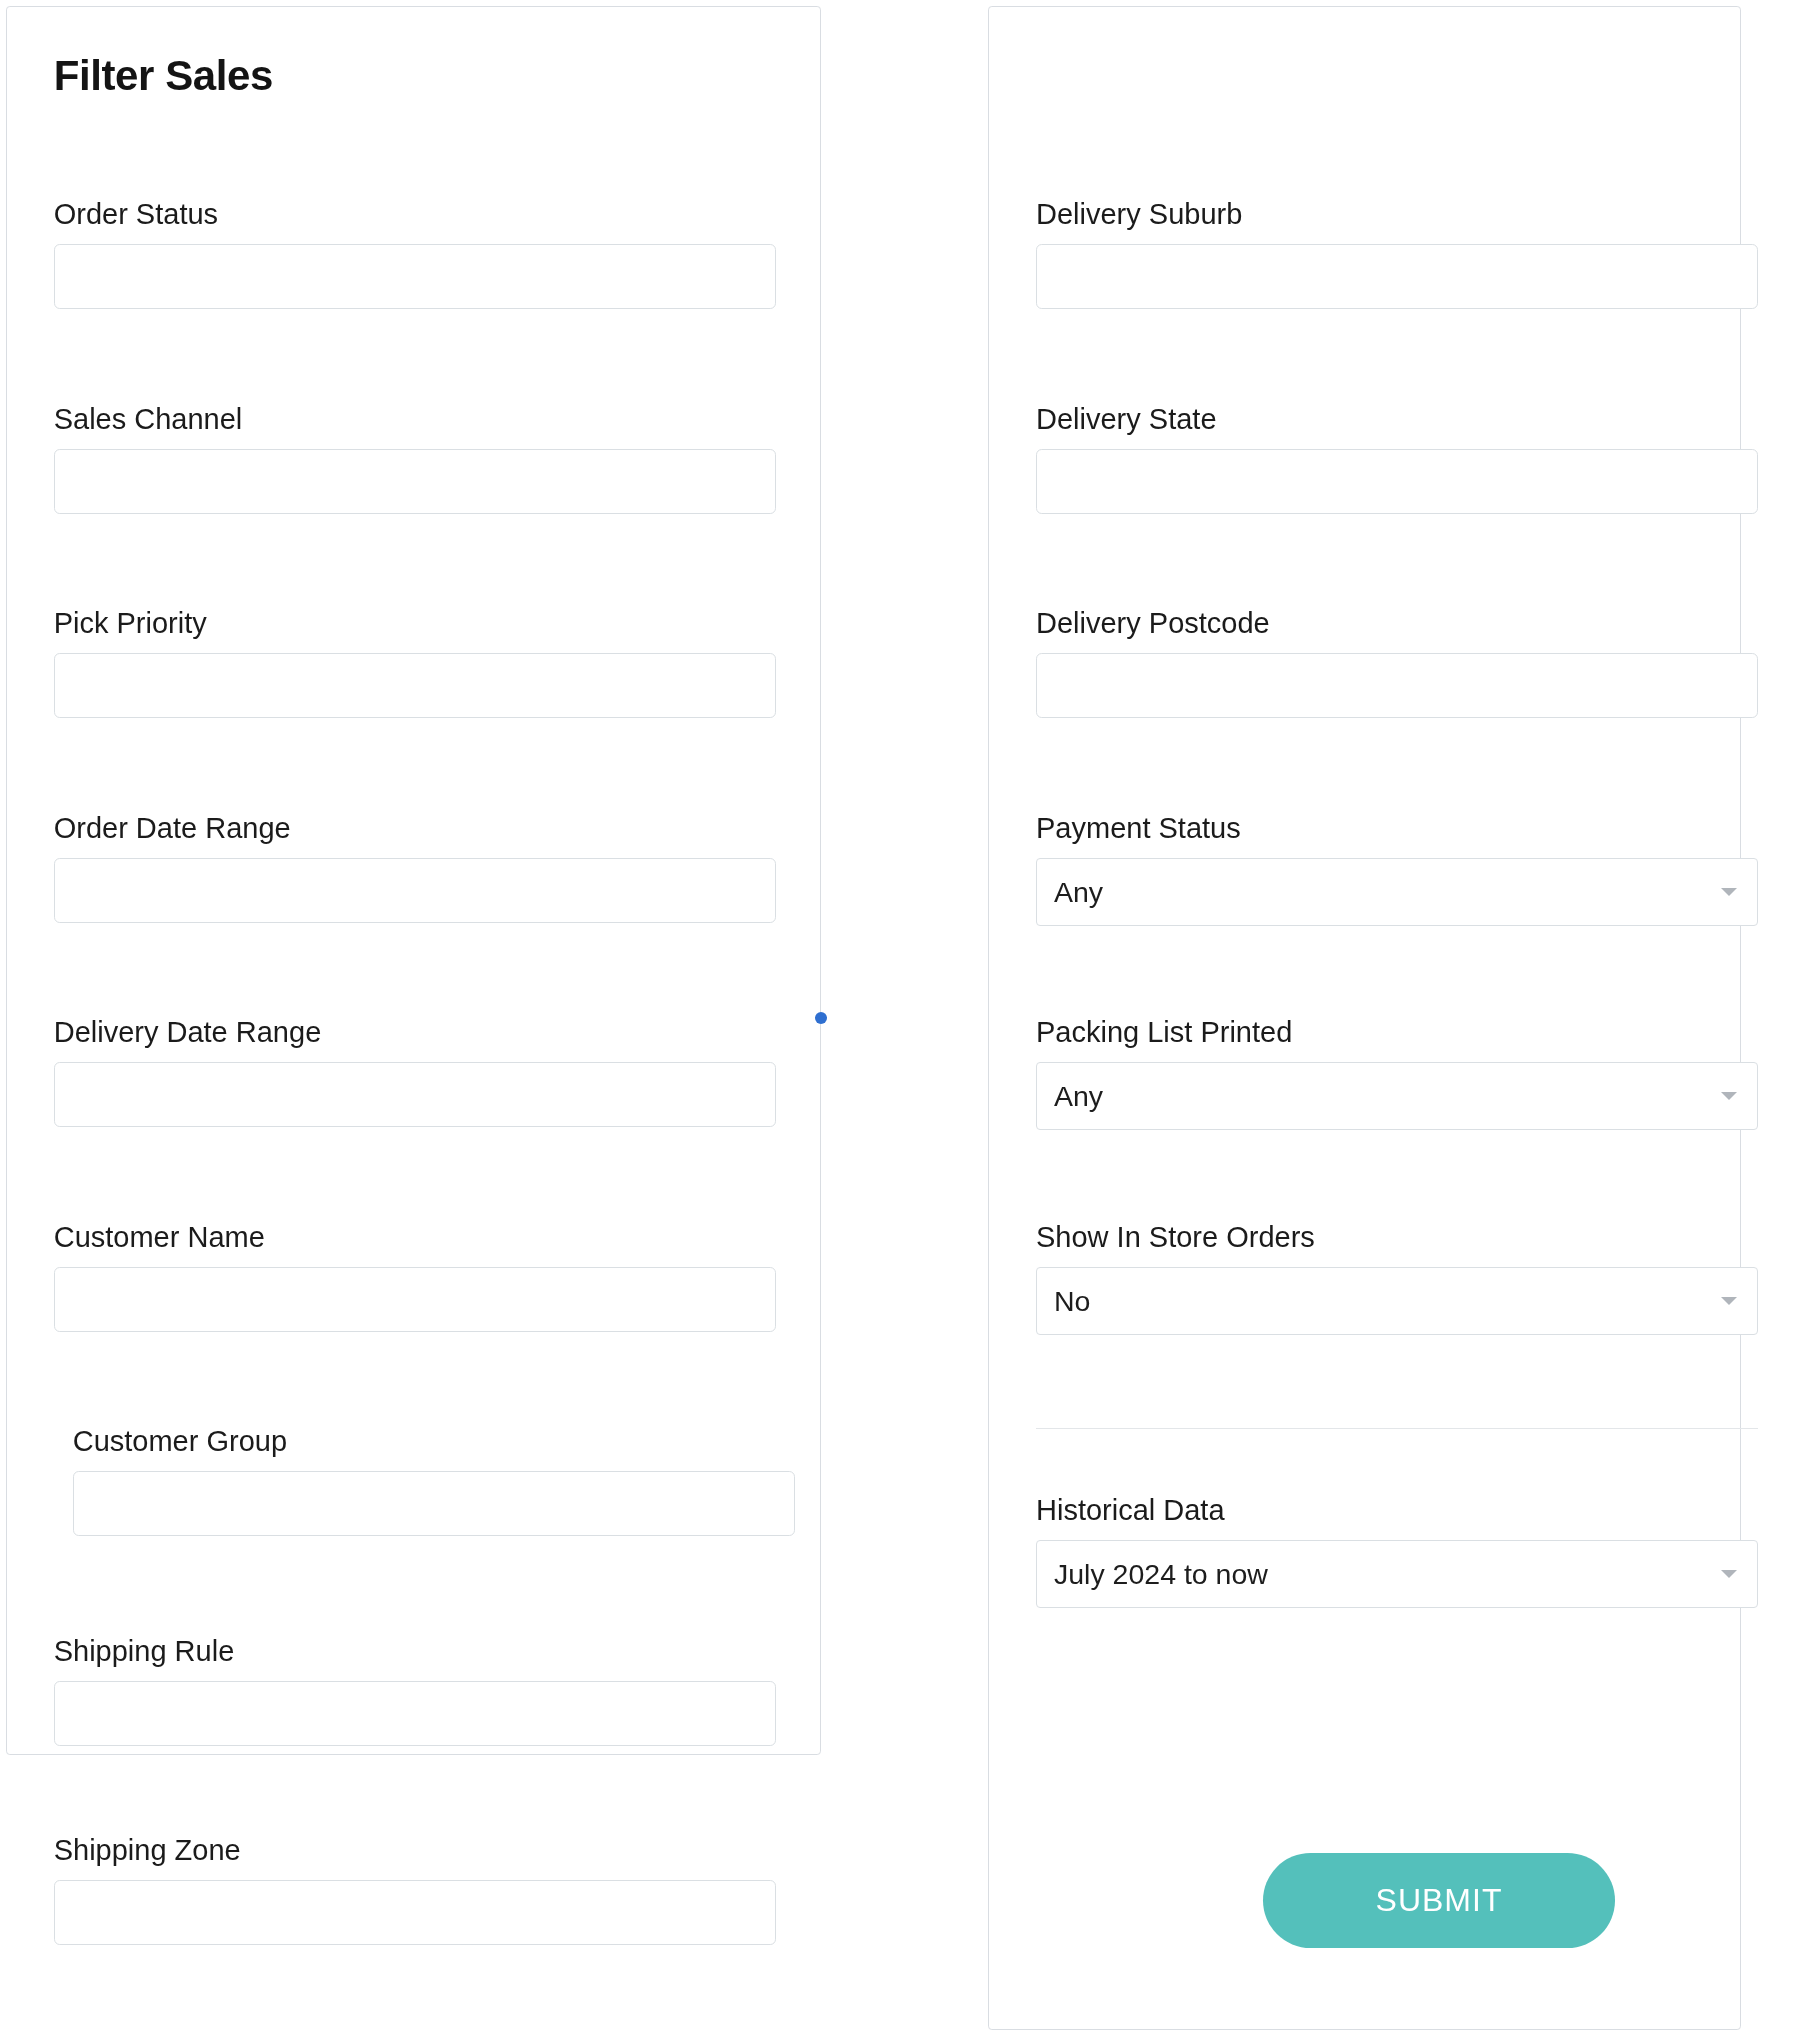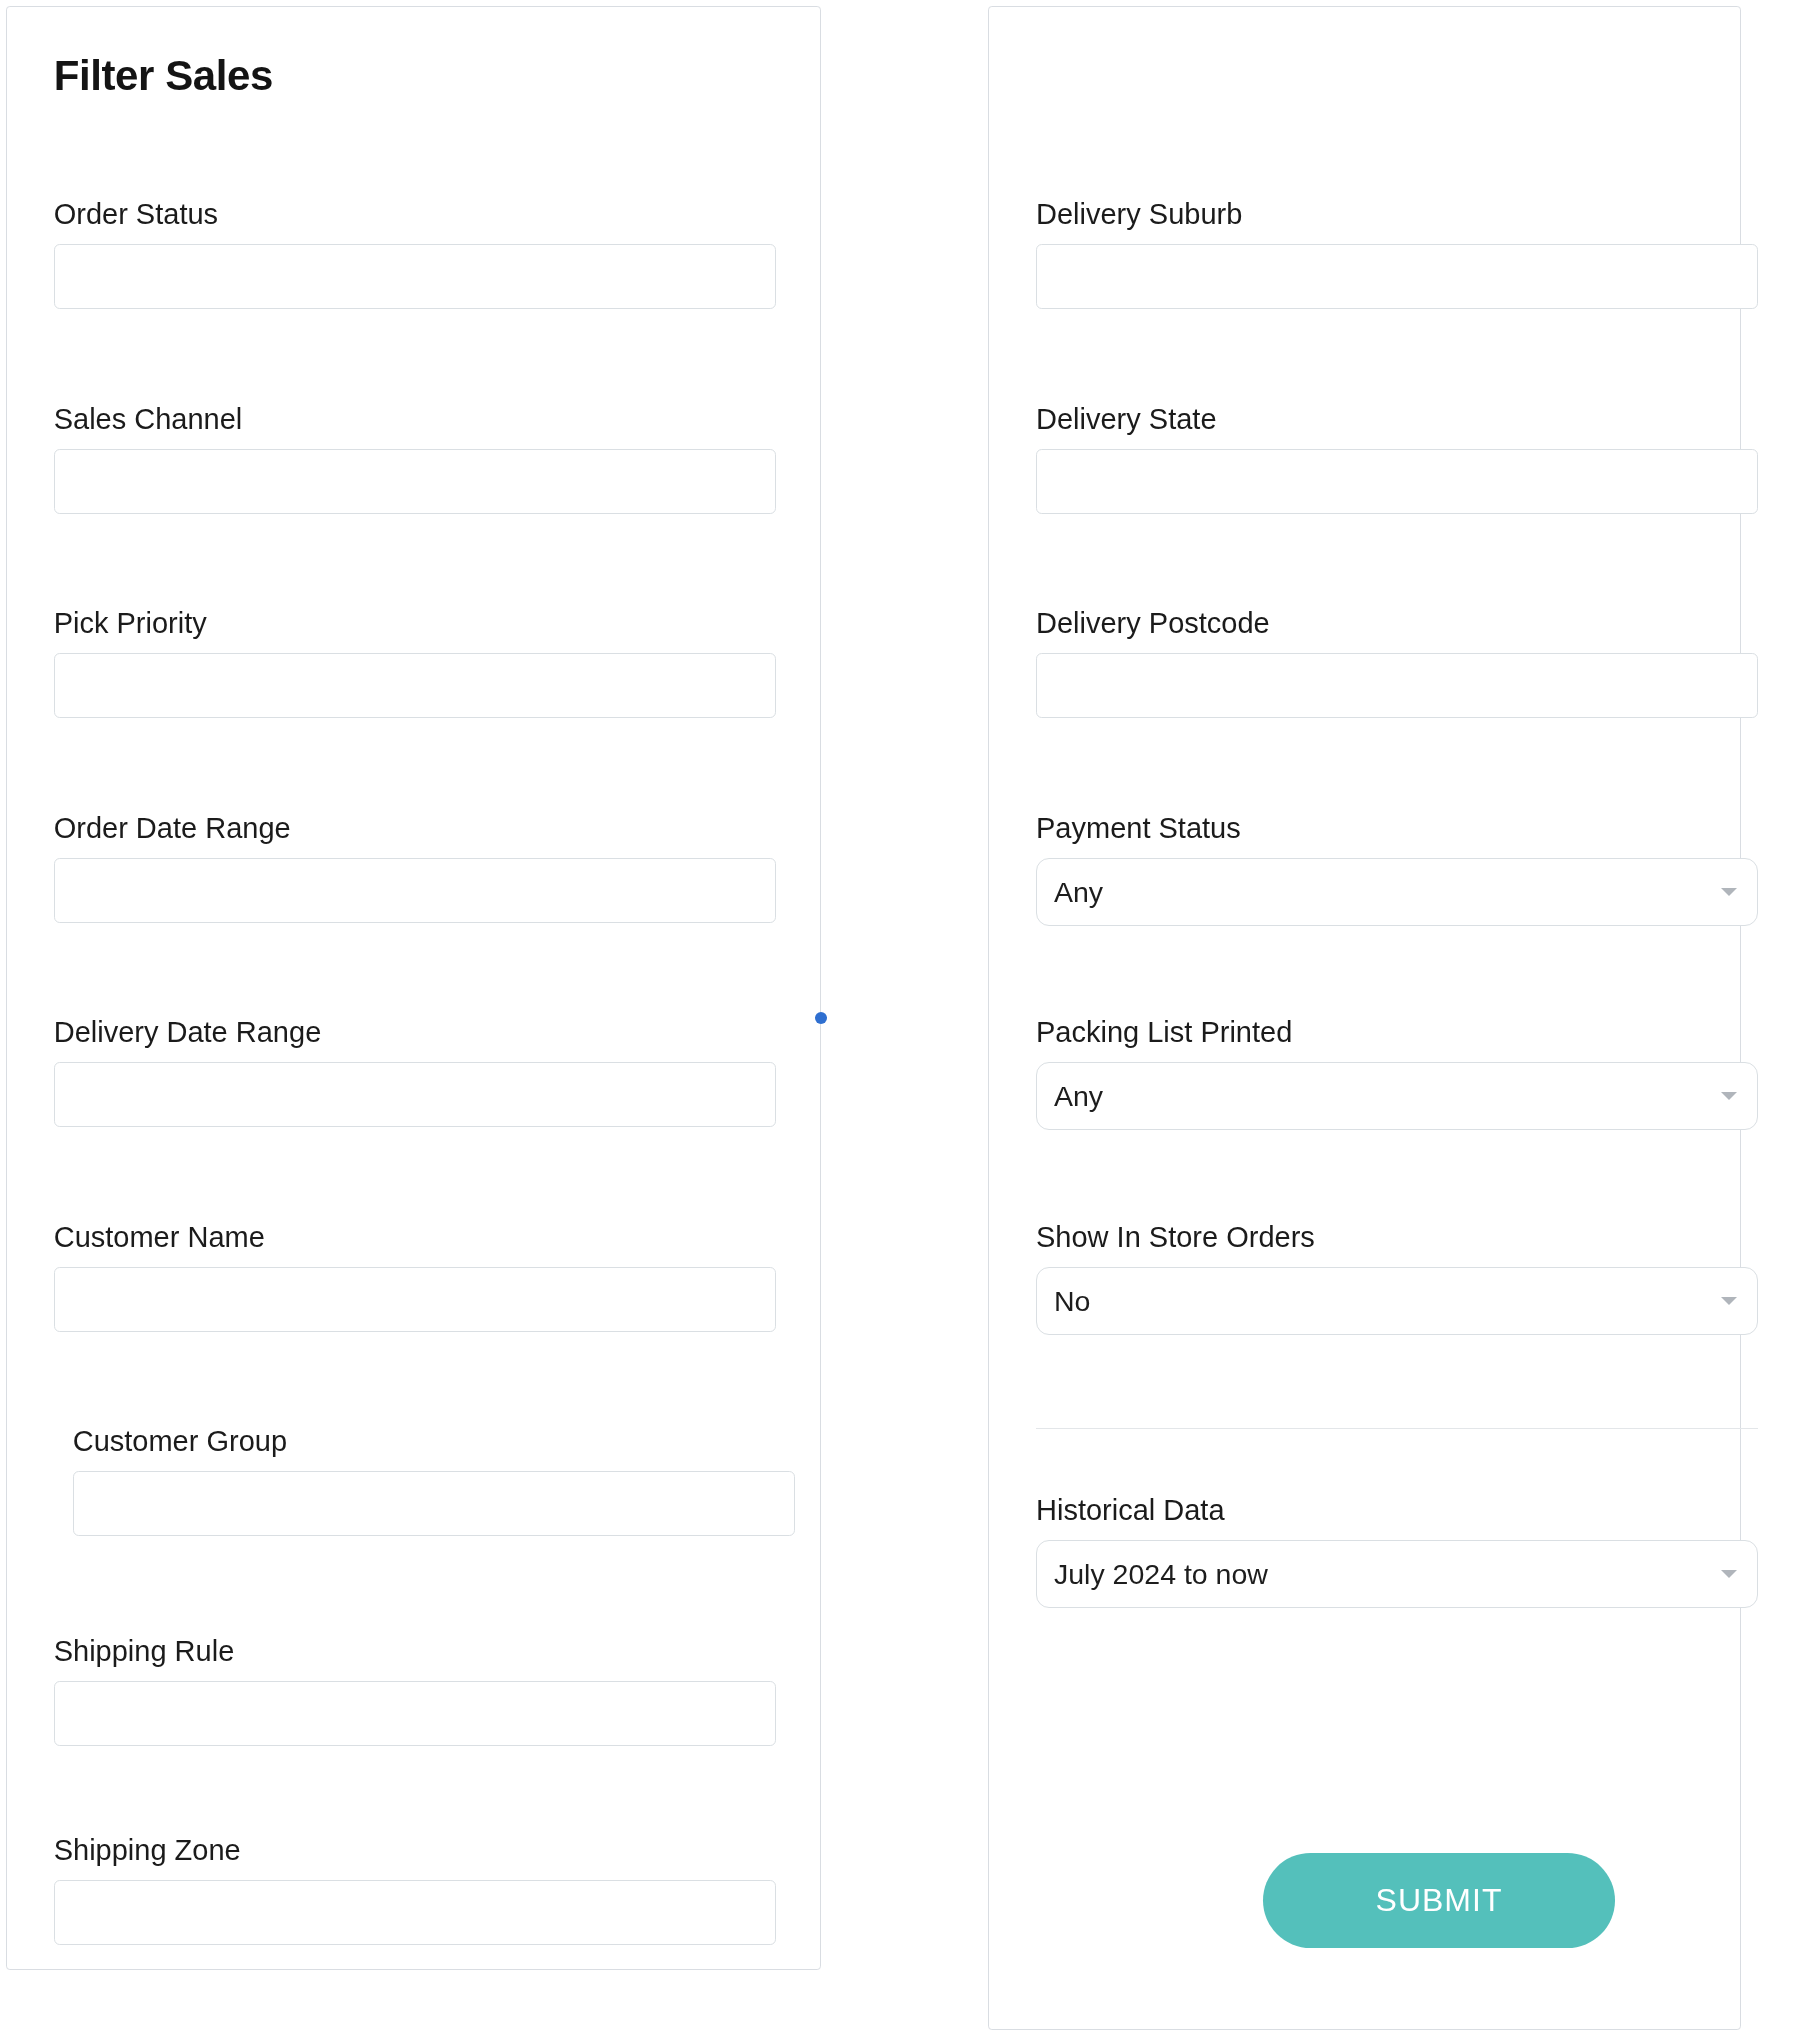--- a/index.html
+++ b/index.html
@@ -19,21 +19,21 @@
     position: absolute;
     top: 5.7px;
     background: #ffffff;
     border: 1px solid #d9dde2;
     border-radius: 3.8px;
     box-sizing: border-box;
   }
   #left-panel {
     left: 5.7px;
     width: 815px;
-    height: 1964px;
+    height: 1749px;
   }
   #right-panel {
     left: 988px;
     width: 753px;
     height: 2024px;
   }
   .panel-inner {
     position: relative;
     width: 100%;
     height: 100%;
@@ -77,21 +77,21 @@
   .field-input::placeholder { color: #b9bec4; }
   .select-wrap {
     position: relative;
     width: 100%;
   }
   .select-box {
     width: 100%;
     height: 68px;
     box-sizing: border-box;
     border: 1px solid #dadfe3;
-    border-radius: 13px;
+    border-radius: 4px;
     background: #ffffff;
     display: flex;
     align-items: center;
     padding: 0 17px;
   }
   .select-value {
     font-size: 28.5px;
     color: #1d1d1d;
     line-height: 1;
   }

